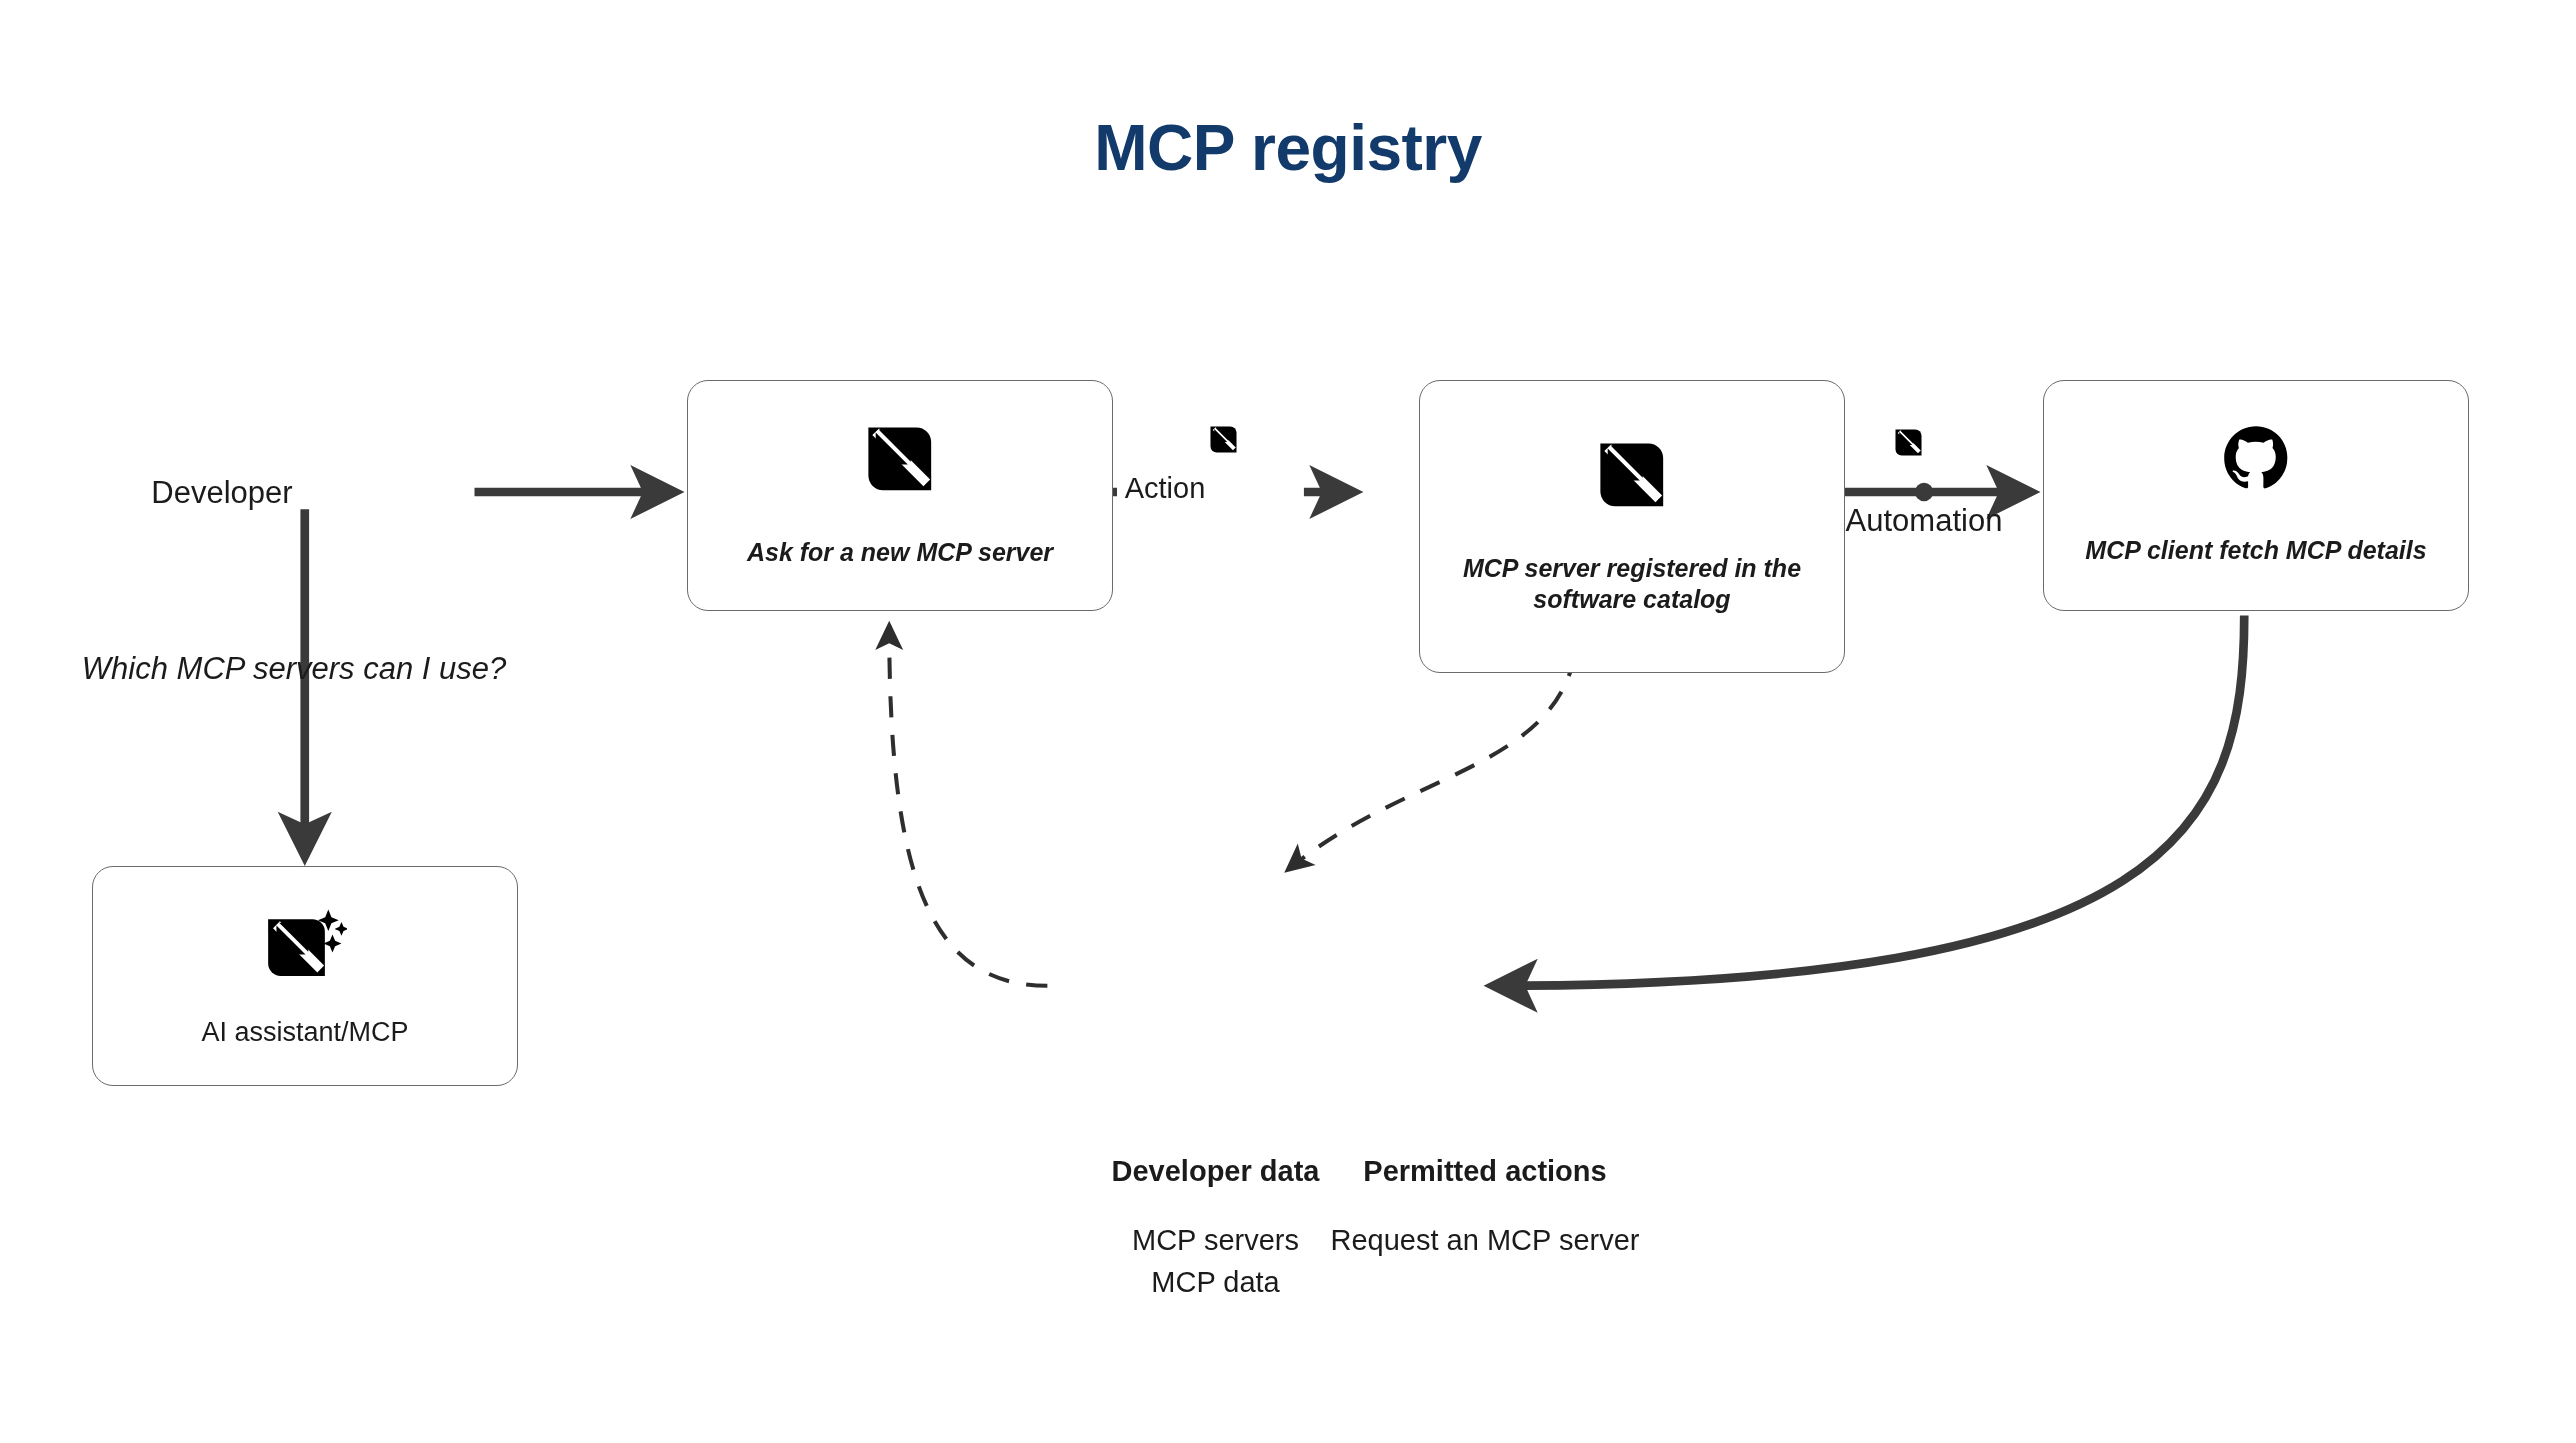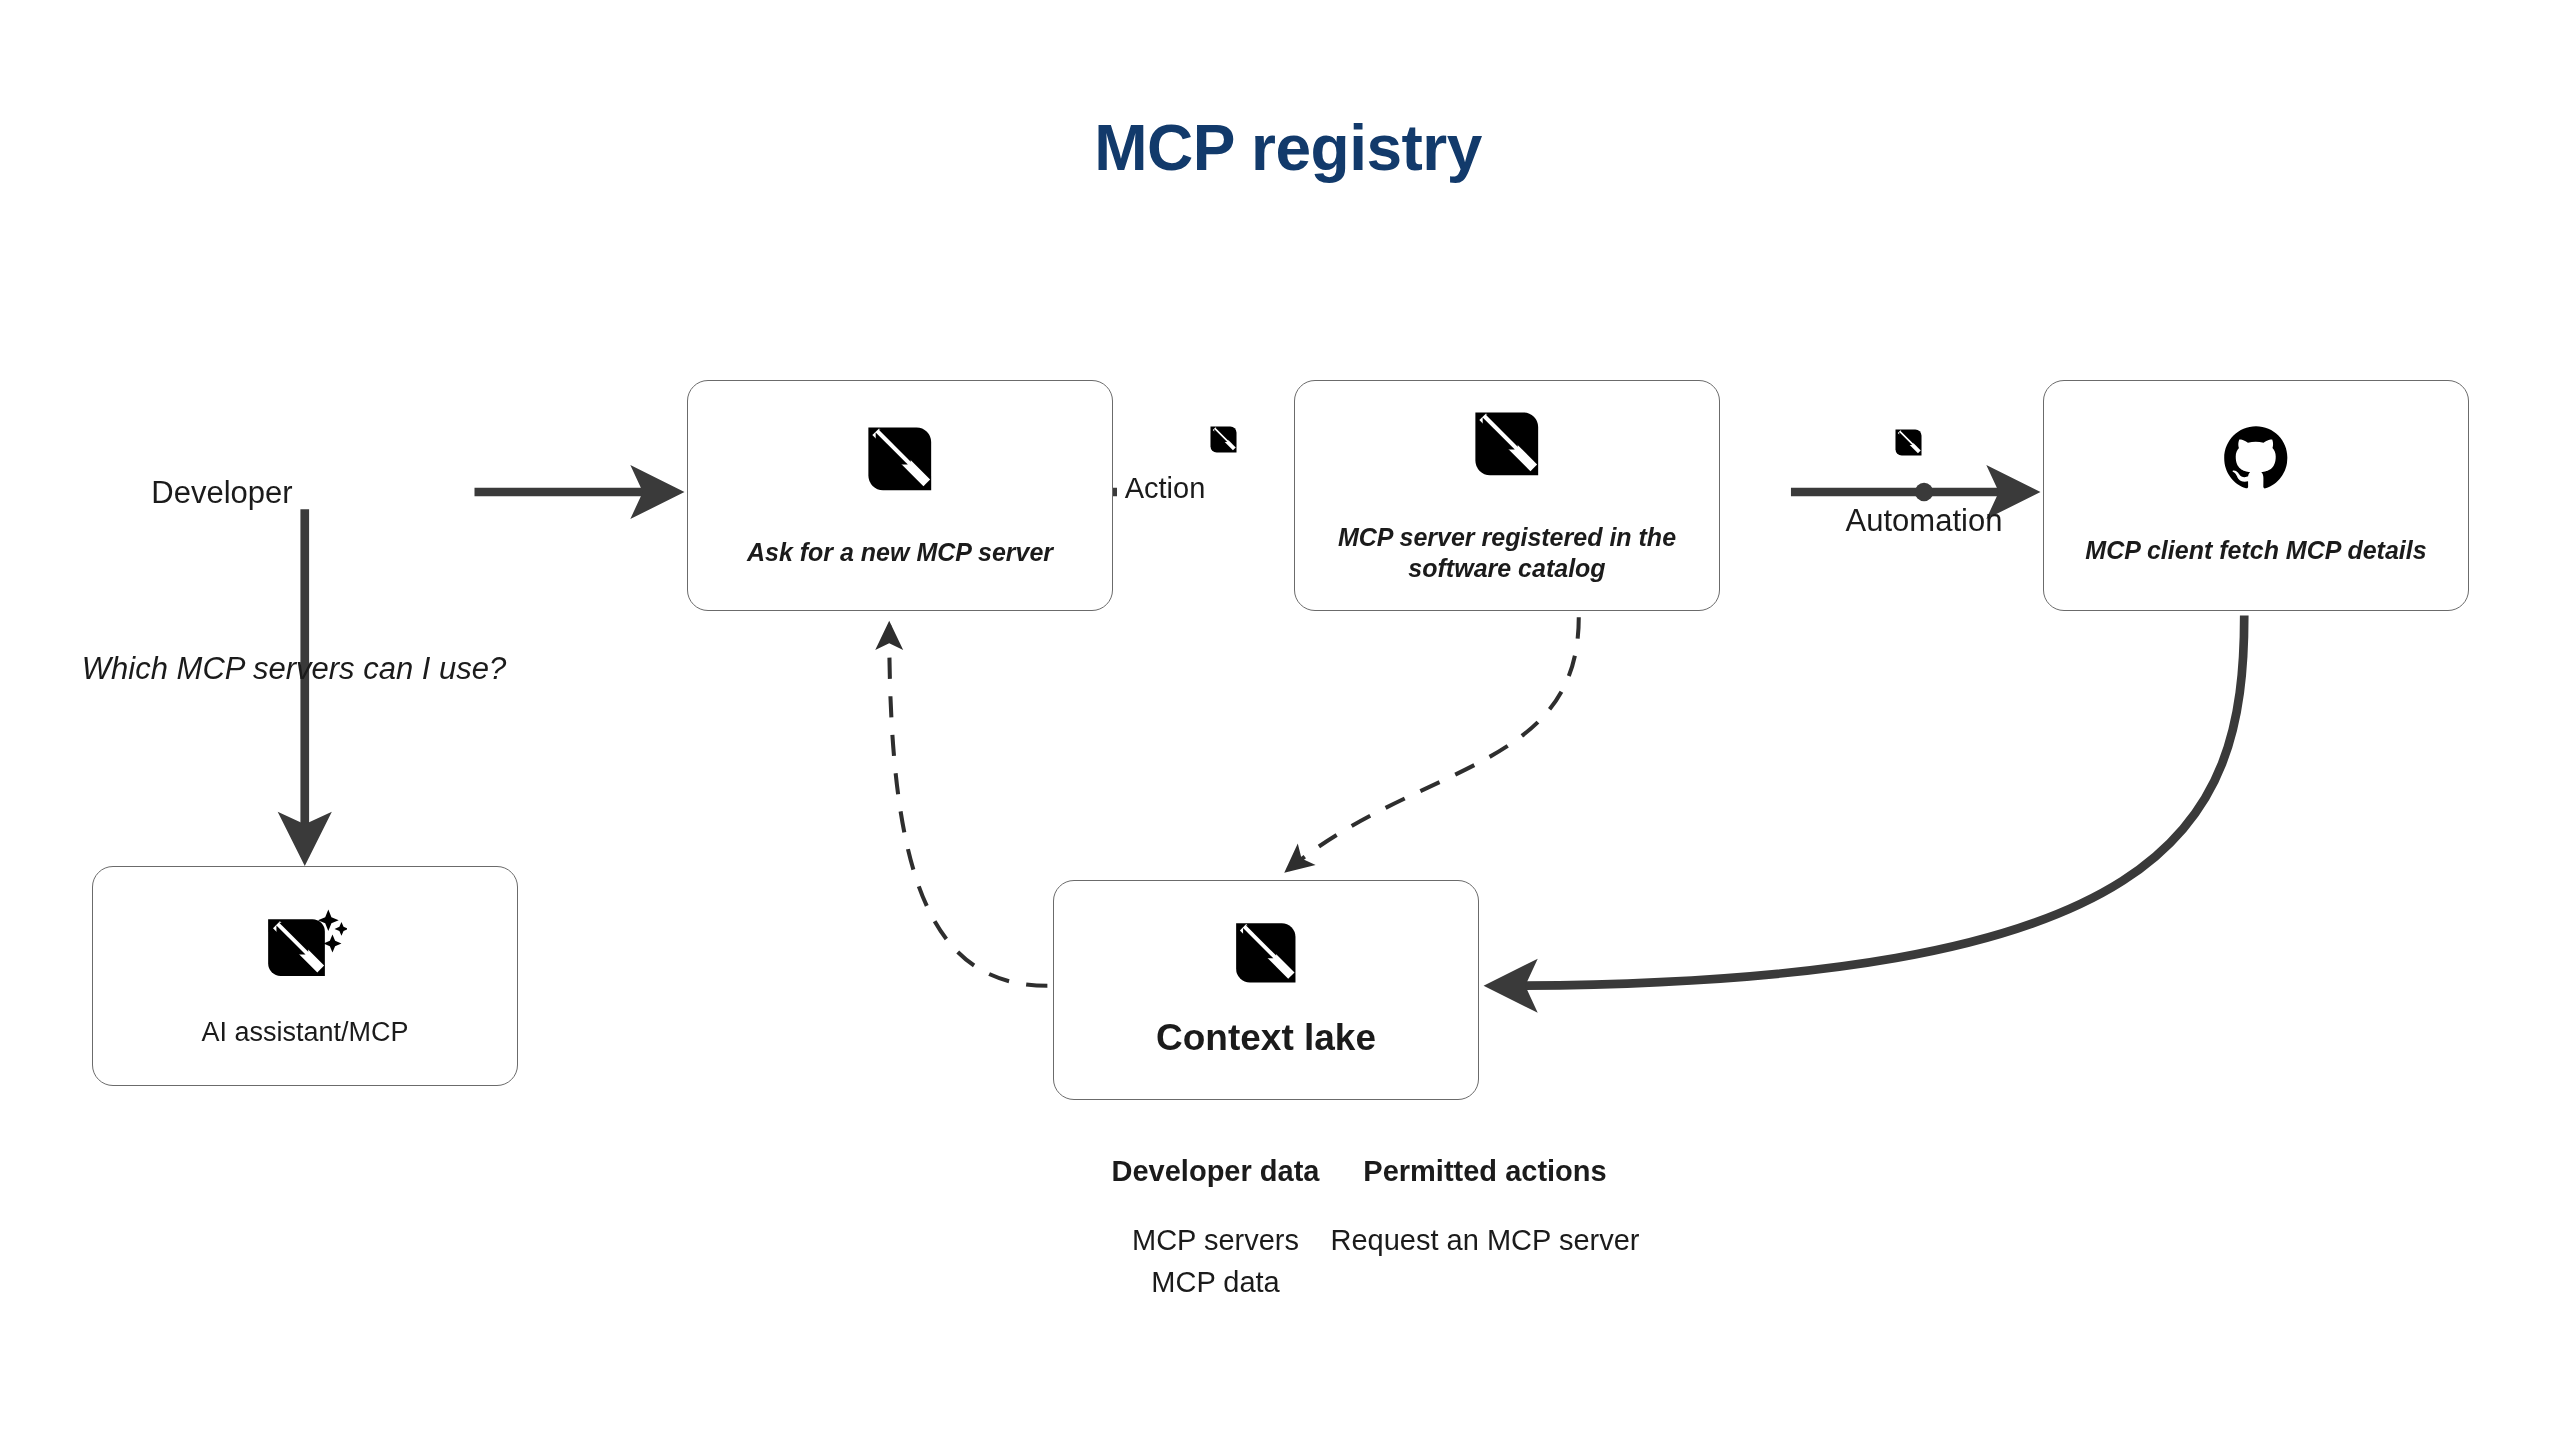--- a/index.html
+++ b/index.html
@@ -65,21 +65,21 @@
   .lbl-plain {
     font-weight: normal;
     font-size: 27px;
   }
   .lbl-bold-big {
     font-weight: bold;
     font-size: 37px;
   }
   
   #node-ask      { left: 687px;  top: 380px;  width: 426px; height: 231px; }
-  #node-registry { left: 1294px; top: 380px;  width: 426px; height: 231px; }
+  #node-registry { left: 1419px; top: 380px;  width: 426px; height: 293px; }
   #node-client   { left: 2043px; top: 380px;  width: 426px; height: 231px; }
   #node-ai       { left: 92px;   top: 866px;  width: 426px; height: 220px; }
   #node-lake     { left: 1053px; top: 880px;  width: 426px; height: 220px; }
 
   #node-ask .node-icon,
   #node-registry .node-icon { margin-bottom: 41px; }
   #node-client .node-icon   { margin-bottom: 44px; }
   #node-ai .node-icon       { margin-bottom: 29px; }
   #node-lake .node-icon     { margin-bottom: 27px; }
 
@@ -278,31 +278,20 @@
            4.7.3 7.2 4.9 7.2 4.9 4.2 7.2 11.1 5.1 13.8 3.9.4-3.1 1.7-5.1 3-6.3-10.4-1.2-21.4-5.2-21.4-23.3
            0-5.1 1.8-9.3 4.8-12.6-.5-1.2-2.1-6 .5-12.5 0 0 3.9-1.3 12.8 4.8 3.7-1 7.7-1.6 11.6-1.6
            3.9 0 7.9.5 11.6 1.6 8.9-6.1 12.8-4.8 12.8-4.8 2.5 6.5.9 11.3.5 12.5 3 3.3 4.8 7.5 4.8 12.6
            0 18.2-11 22.1-21.5 23.3 1.7 1.5 3.2 4.4 3.2 8.8 0 6.4-.1 11.5-.1 13.1 0 1.3.9 2.8 3.3 2.3
            18.8-6.3 32.3-23.9 32.3-44.8C96.2 23.1 75.1 2 49 2z"></path>
       </svg>
     </span>
     <span class="node-label lbl-italic-bold">MCP client fetch MCP details</span>
   </div>
 
-  <div class="node" id="node-lake">
-    <span class="node-icon">
-      <svg width="69" height="69" viewBox="0 0 100 100" xmlns="http://www.w3.org/2000/svg">
-        <path d="M6 6 H72 A20 20 0 0 1 92 26 V92 H26 A20 20 0 0 1 6 72 Z" fill="#000000"></path>
-        <path d="M16 12 L86 82" stroke="#ffffff" stroke-width="13" fill="none"></path>
-        <polygon points="16,13 16,57 60,57" fill="#000000"></polygon>
-        <polygon points="20,9 64,9 64,53" fill="#000000"></polygon>
-      </svg>
-    </span>
-    <span class="node-label lbl-bold-big">Context lake</span>
-  </div>
 
   <div class="table-col" id="col-data">
     <div class="col-head">Developer data</div>
     <div class="col-head-gap"></div>
     <div class="col-cell">MCP servers</div>
     <div class="col-cell">MCP data</div>
   </div>
 
   <div class="table-col" id="col-actions">
     <div class="col-head">Permitted actions</div>

